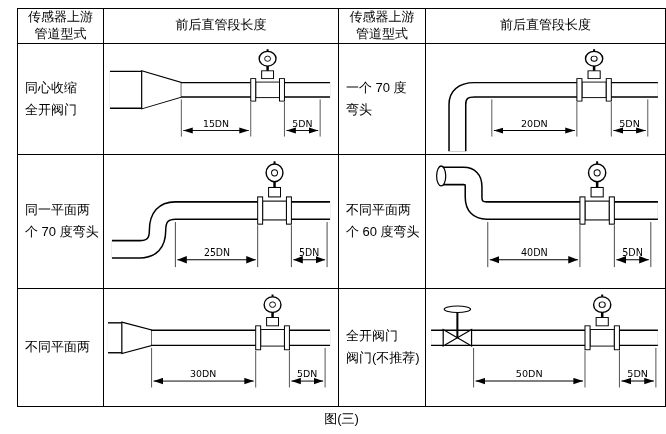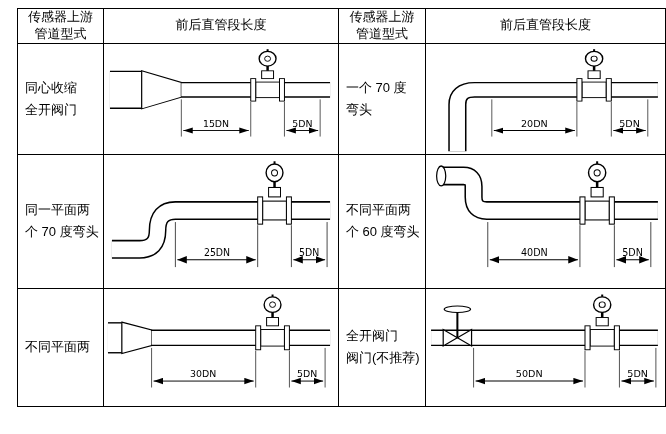--- a/index.html
+++ b/index.html
@@ -221,13 +221,14 @@
             <line class="ext" x1="226" y1="64" x2="226" y2="107"></line>
             <line class="dim" x1="192" y1="100" x2="224" y2="100" marker-start="url(#aL)" marker-end="url(#aR)"></line>
             <text class="dl" x="208" y="96">5DN</text>
           </g>
         </svg>
       </td>
     </tr>
   </tbody>
     </table>
 
+  <div class="caption">图(三)</div>
 </div>
 
 </body></html>

